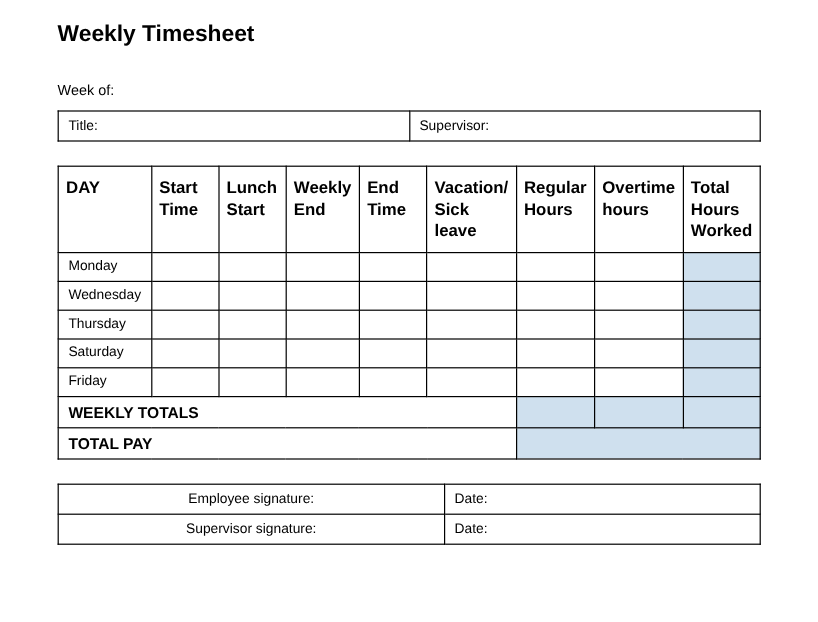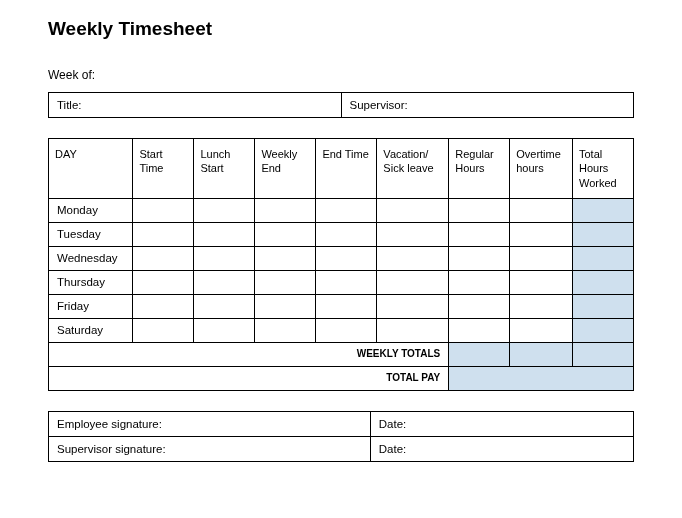--- a/index.html
+++ b/index.html
@@ -29,40 +29,39 @@
       padding: 6px 8px;
       text-align: left;
       vertical-align: top;
       font-size: 11.5px;
       height: 25px;
     }
     .header-table td {
       width: 50%;
     }
     .time-table th {
-      font-weight: 400;
-      font-size: 11px;
+      font-weight: 700;
+      font-size: 14px;
       line-height: 1.3;
       vertical-align: top;
       padding: 8px 6px;
     }
     .time-table td {
       padding: 5px 8px;
       height: 24px;
     }
     .time-table .day-col { width: 62px; }
     .time-table .std-col { width: 56px; }
     .time-table .vac-col { width: 66px; }
     .shaded { background: #cfe0ee; }
     .totals-row td {
       font-weight: 700;
-      font-size: 10px;
-      text-align: right;
+      font-size: 13px;
     }
-    .sig-table td:first-child { width: 55%; }
+    .sig-table td:first-child { width: 55%; text-align: center; }
   </style>
 </head>
 <body>
 
 <h1>Weekly Timesheet</h1>
 
 <div class="week-of">Week of:</div>
 
 <table class="header-table">
   <tbody>
@@ -91,31 +90,20 @@
     <td></td>
     <td></td>
     <td></td>
     <td></td>
     <td></td>
     <td></td>
     <td></td>
     <td class="shaded"></td>
   </tr>
   <tr>
-    <td>Tuesday</td>
-    <td></td>
-    <td></td>
-    <td></td>
-    <td></td>
-    <td></td>
-    <td></td>
-    <td></td>
-    <td class="shaded"></td>
-  </tr>
-  <tr>
     <td>Wednesday</td>
     <td></td>
     <td></td>
     <td></td>
     <td></td>
     <td></td>
     <td></td>
     <td></td>
     <td class="shaded"></td>
   </tr>
@@ -124,32 +112,32 @@
     <td></td>
     <td></td>
     <td></td>
     <td></td>
     <td></td>
     <td></td>
     <td></td>
     <td class="shaded"></td>
   </tr>
   <tr>
-    <td>Friday</td>
+    <td>Saturday</td>
     <td></td>
     <td></td>
     <td></td>
     <td></td>
     <td></td>
     <td></td>
     <td></td>
     <td class="shaded"></td>
   </tr>
   <tr>
-    <td>Saturday</td>
+    <td>Friday</td>
     <td></td>
     <td></td>
     <td></td>
     <td></td>
     <td></td>
     <td></td>
     <td></td>
     <td class="shaded"></td>
   </tr>
   <tr class="totals-row">

